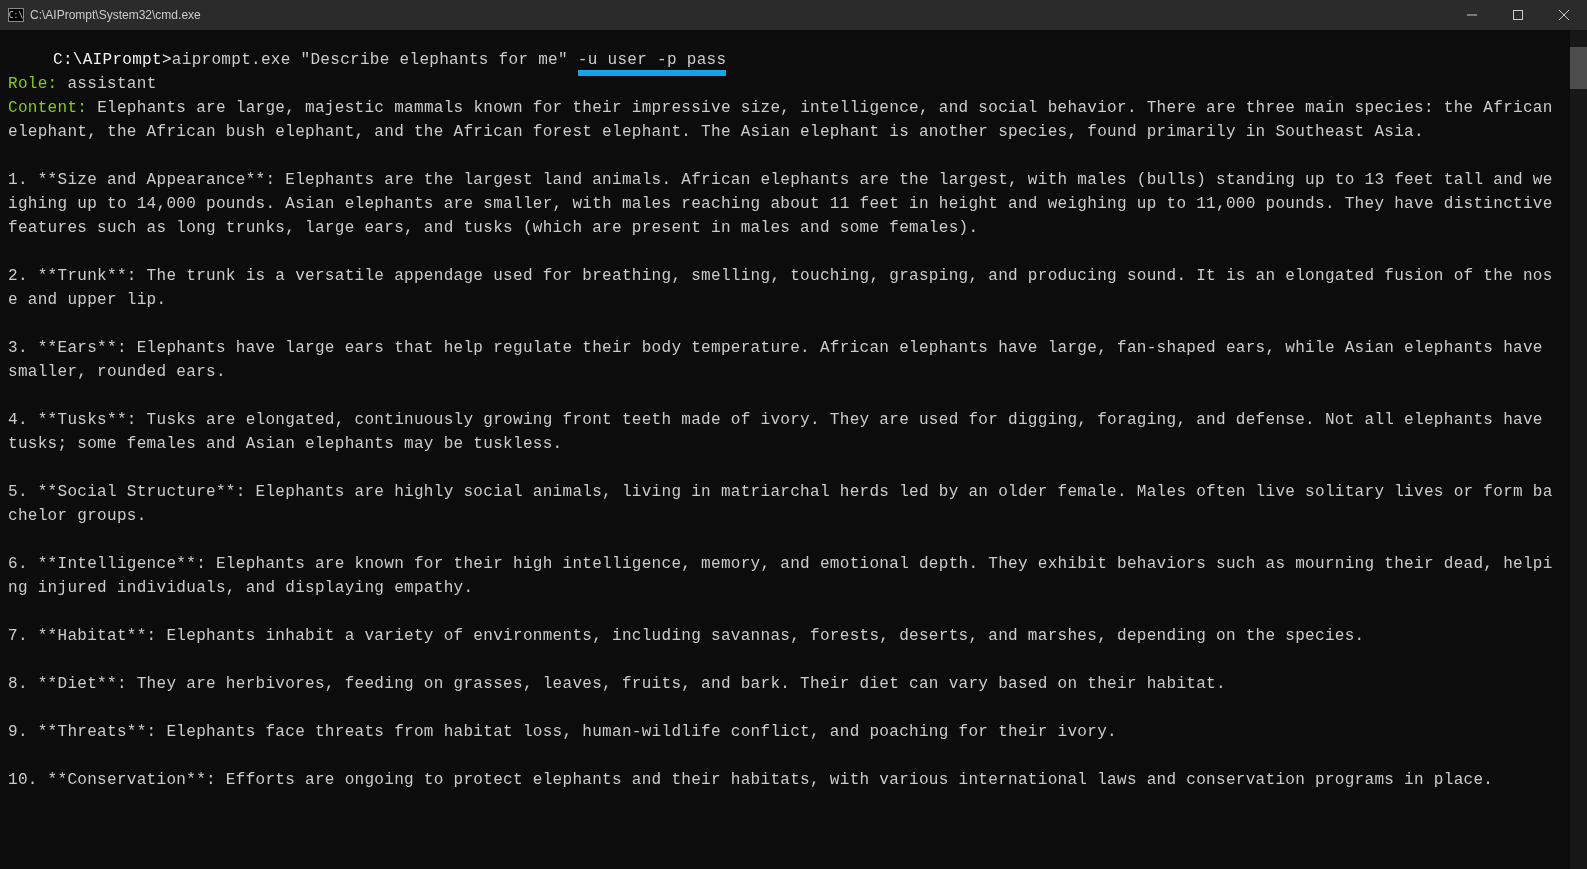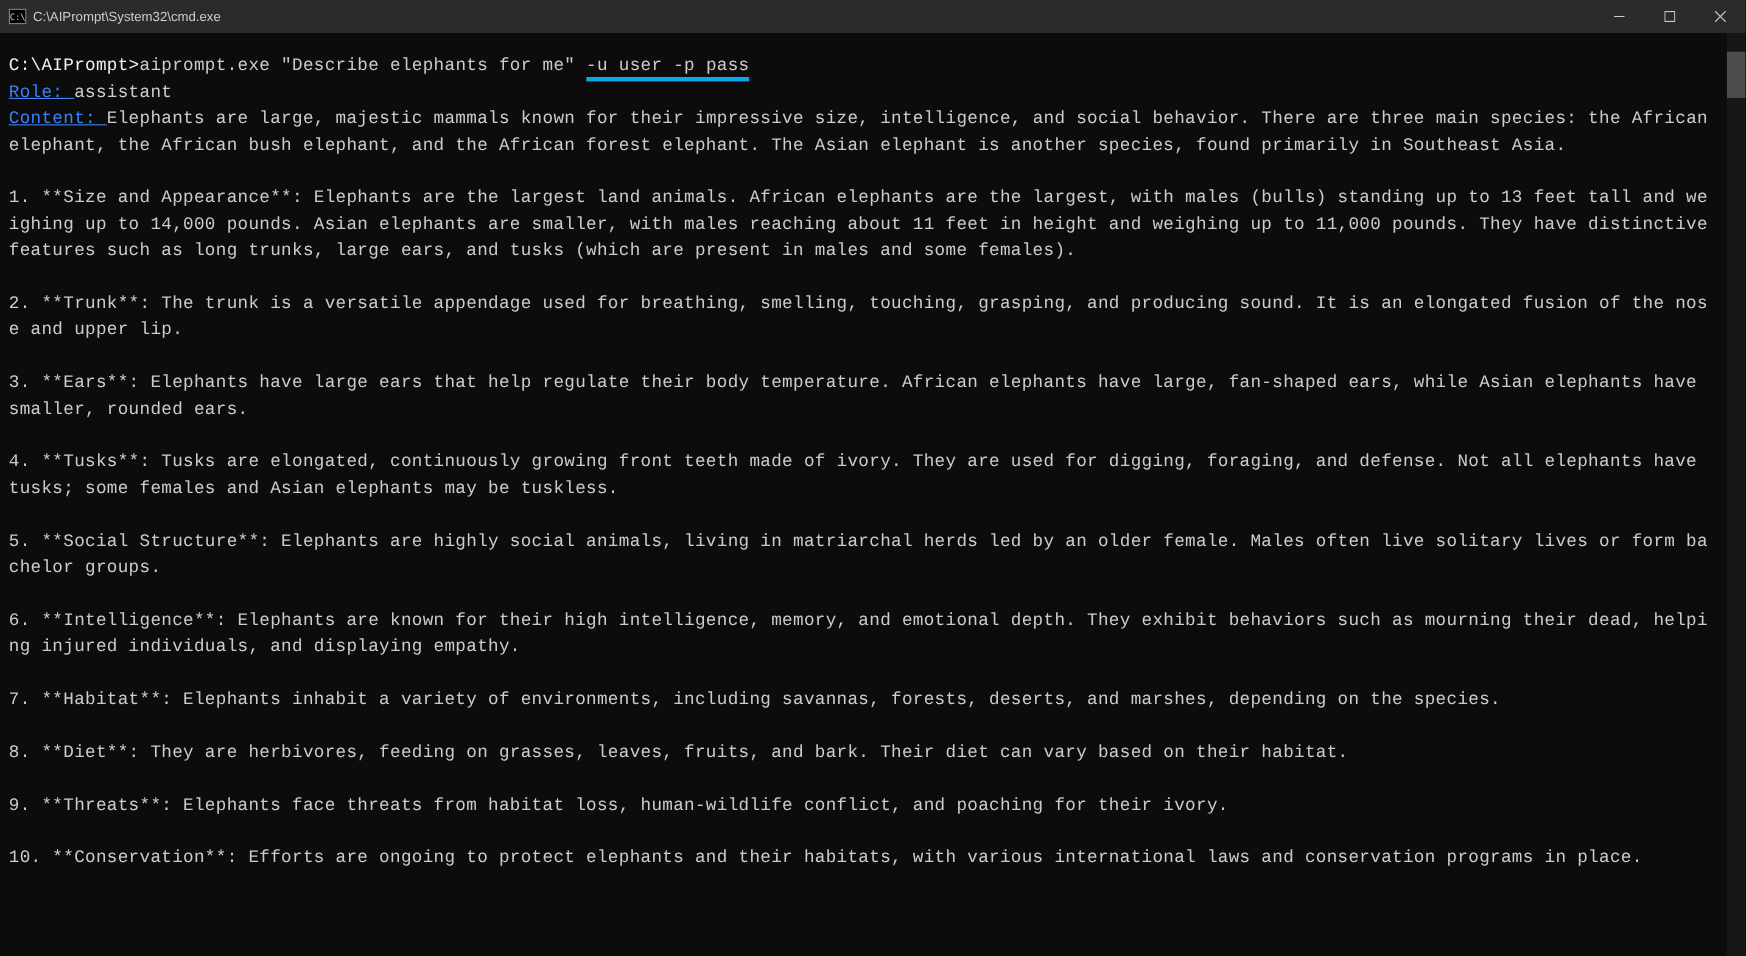--- a/index.html
+++ b/index.html
@@ -84,24 +84,24 @@
       flex-shrink: 0;
     }
     .scrollbar-thumb {
       position: absolute;
       top: 17px;
       left: 0;
       width: 17px;
       height: 42px;
       background: #4d4d4d;
     }
-    .prompt-path { color: #f2f2f2; }
-    .yellow { color: #3b82f6; text-decoration: underline; }
+    .prompt-path { color: #f2f2f2; margin-left: 45px; }
+    .yellow { color: #84cc16; }
     .underline-red {
-      border-bottom: 4px solid #0ea5e9;
+      border-bottom: 6px solid #0ea5e9;
       padding-bottom: 1px;
     }
     .blank-line { height: 1.5em; }
     .line { display: block; }
   </style>
 </head>
 <body>
 
 <div class="titlebar">
   <div class="titlebar-left">

